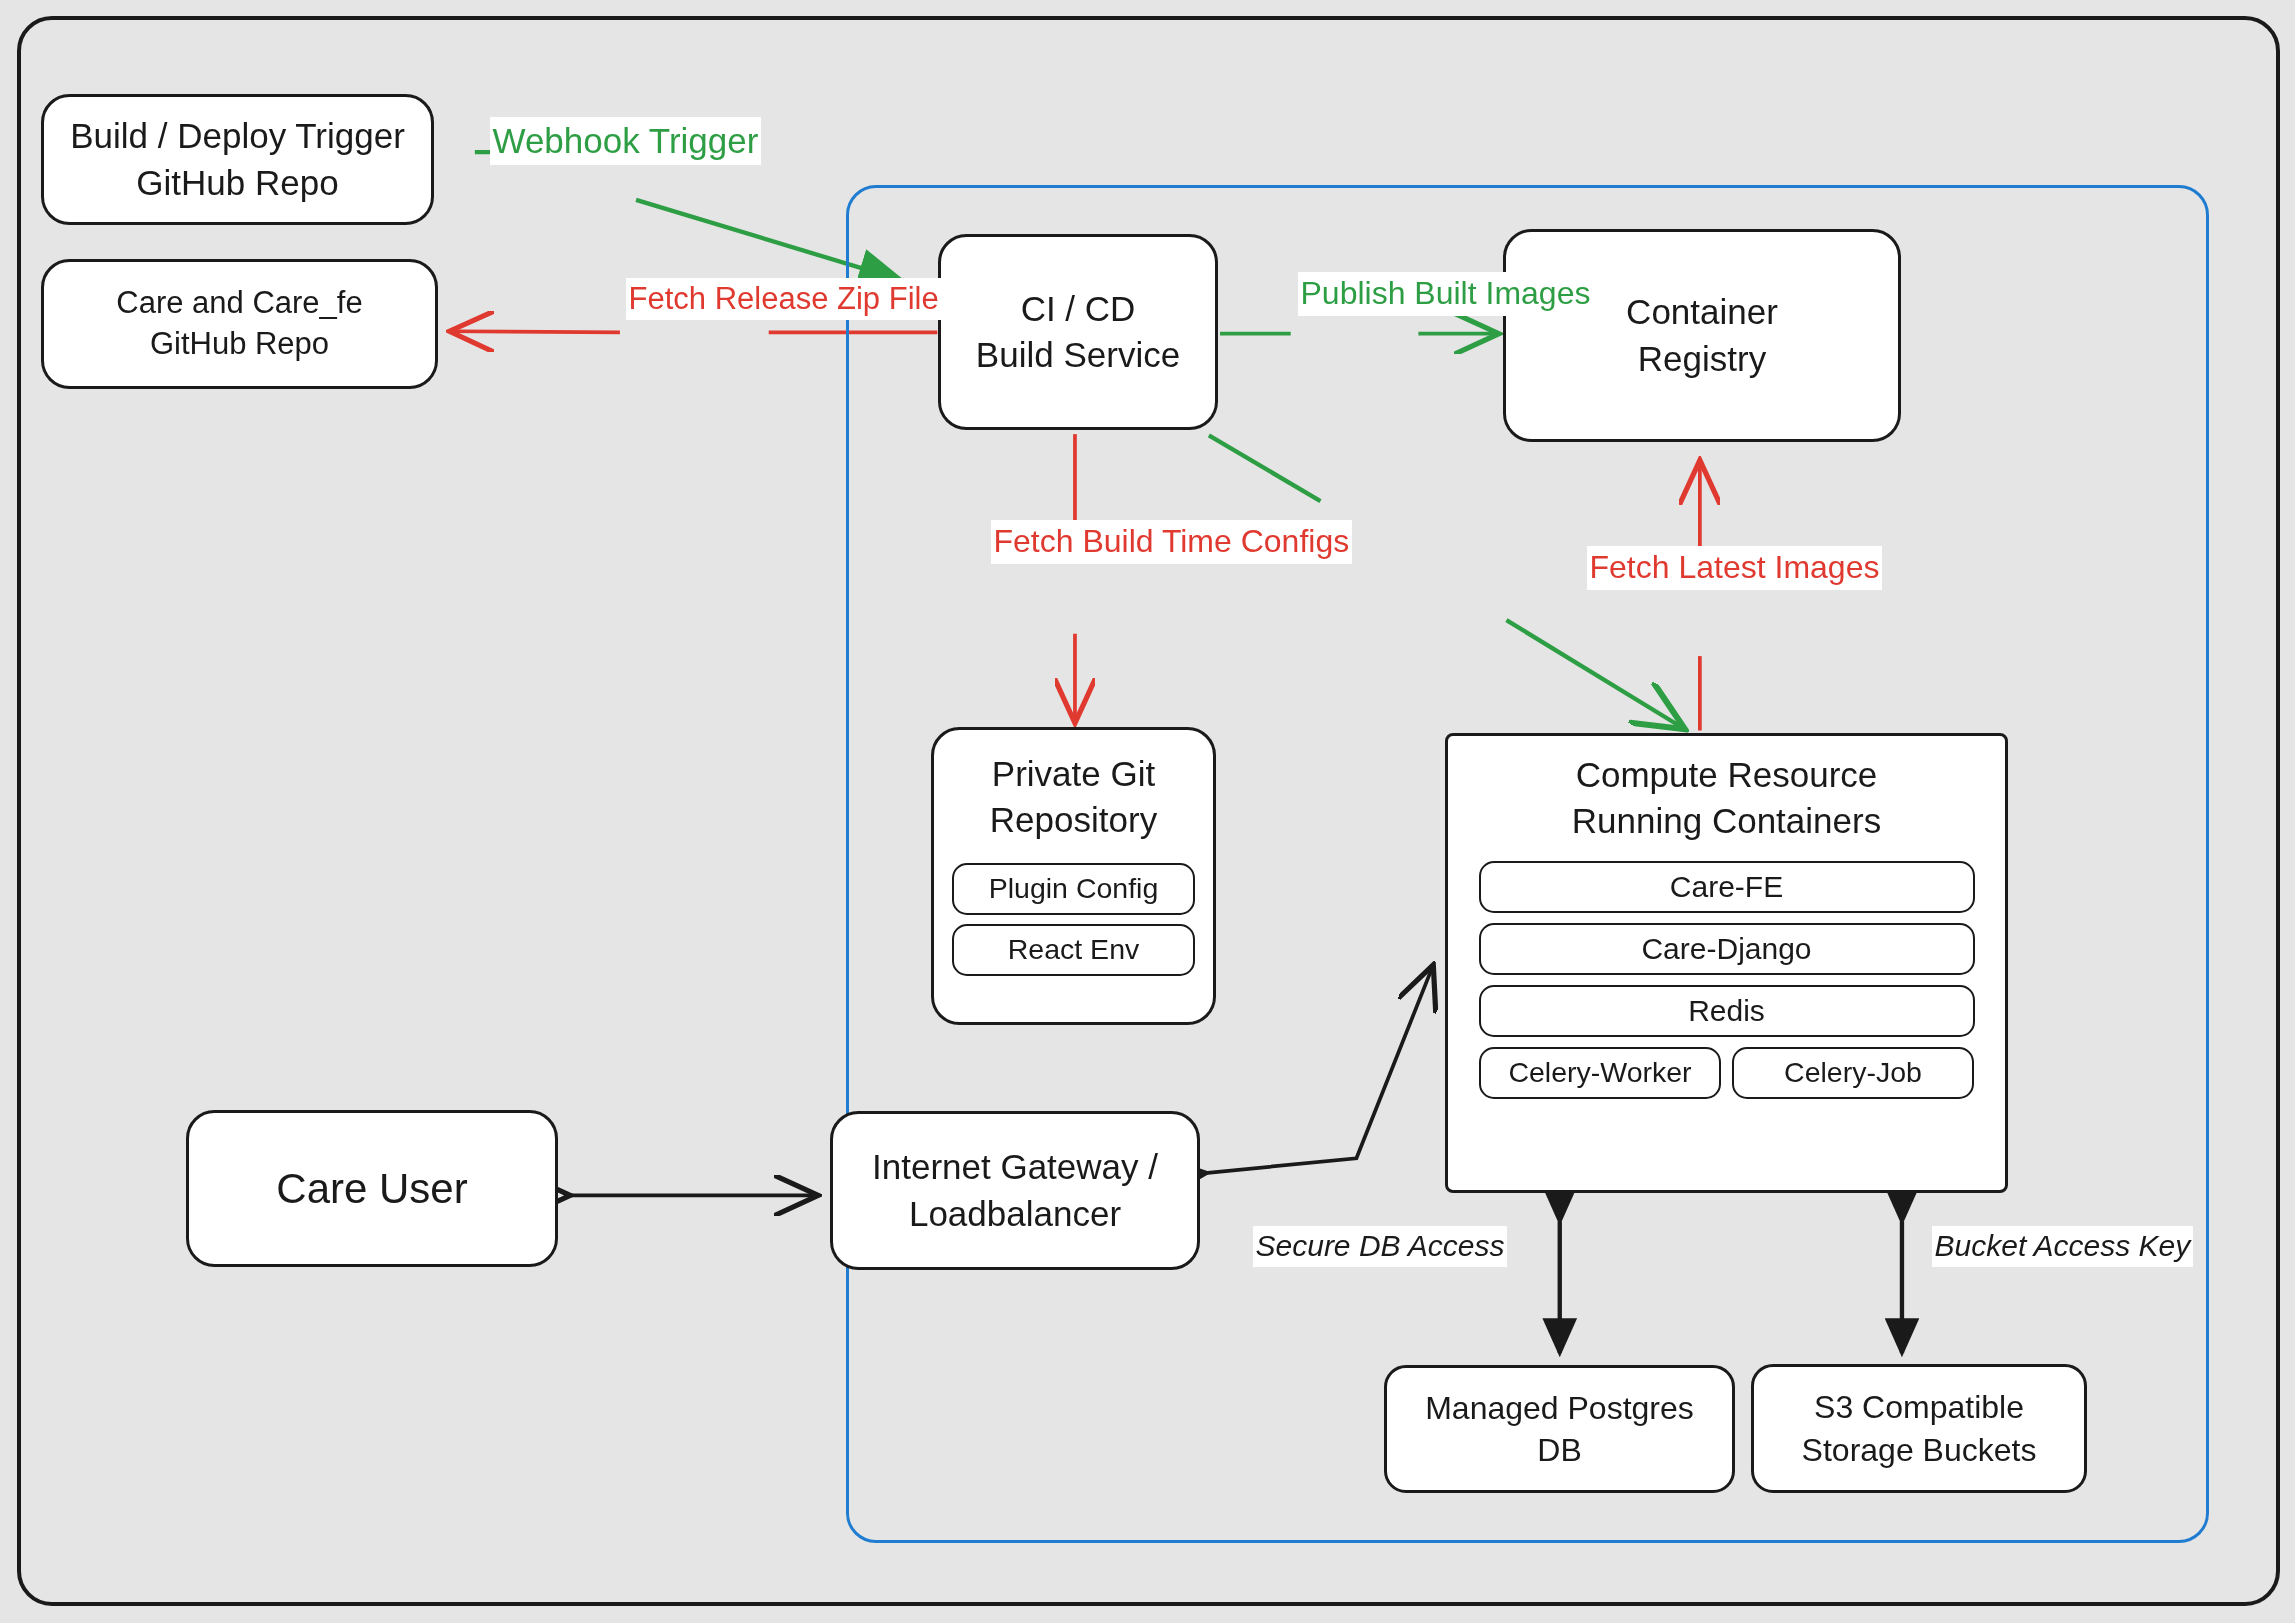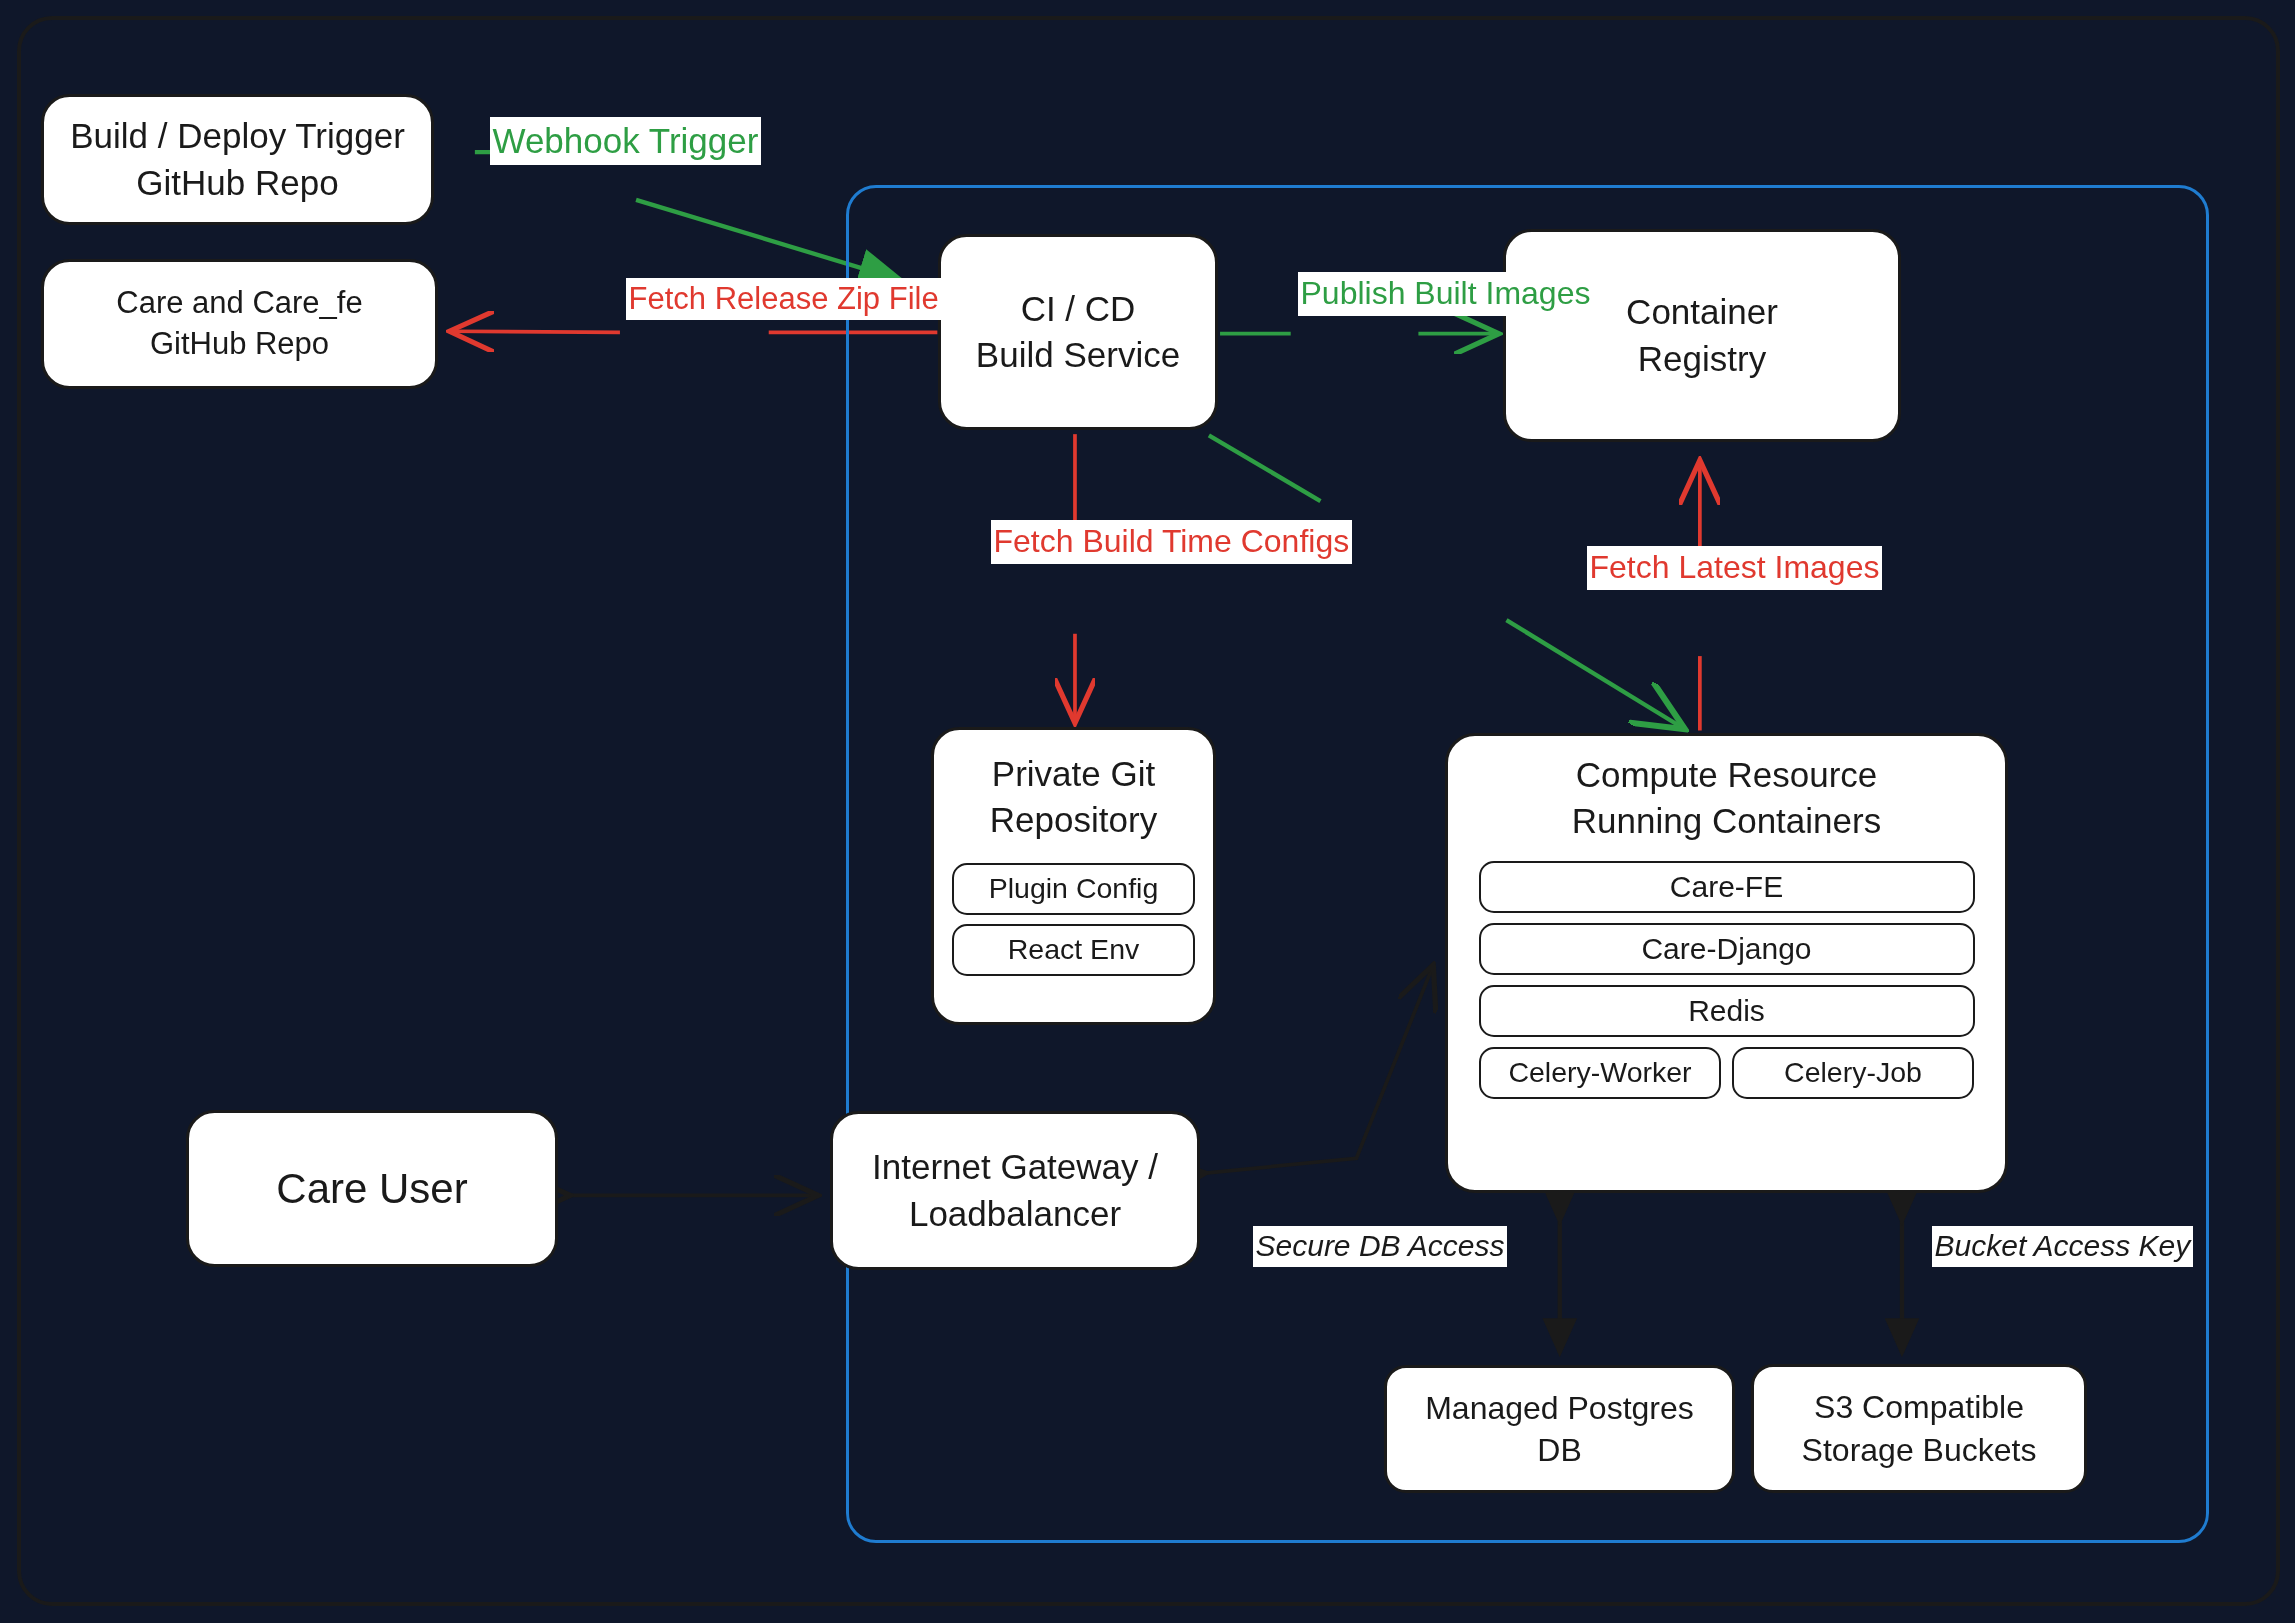--- a/index.html
+++ b/index.html
@@ -7,21 +7,21 @@
     padding: 0;
     background: #ffffff;
   }
   body {
     font-family: "Liberation Sans", sans-serif;
   }
   #stage {
     position: relative;
     width: 2295px;
     height: 1624px;
-    background: #0f172a;
+    background: #e5e5e5;
     overflow: hidden;
   }
   #wires {
     position: absolute;
     left: 0; top: 0;
     width: 2295px;
     height: 1624px;
     pointer-events: none;
   }
   .node {
@@ -84,21 +84,21 @@
   
   #node-build-trigger { left: 41px;  top: 94px; width: 393px;  height: 131px; font-size: 35px; }
   #node-care-repo     { left: 41px;  top: 259px; width: 397px;  height: 130px; font-size: 31px; }
   #node-cicd          { left: 938px; top: 234px; width: 280px; height: 196px; font-size: 35px; }
   #node-registry      { left: 1503px; top: 229px; width: 398px; height: 213px; font-size: 35px; }
   #node-private-git   { left: 931px; top: 727px; width: 285px; height: 298px;
                         flex-direction: column; justify-content: flex-start;
                         padding-top: 21px; font-size: 35px; }
   #node-compute       { left: 1445px; top: 733px; width: 563px; height: 460px;
                         flex-direction: column; justify-content: flex-start;
-                        padding-top: 16px; font-size: 35px; border-radius: 30px; }
+                        padding-top: 16px; font-size: 35px; border-radius: 8px; }
   #node-gateway       { left: 830px; top: 1111px; width: 370px; height: 159px; font-size: 35px; }
   #node-user          { left: 186px;  top: 1110px; width: 372px; height: 157px; font-size: 42px; }
   #node-postgres      { left: 1384px; top: 1365px; width: 351px; height: 128px; font-size: 32px;
                         border-radius: 22px; }
   #node-s3            { left: 1751px; top: 1364px; width: 336px; height: 129px; font-size: 32px;
                         border-radius: 22px; }
 
   .subnode {
     box-sizing: border-box;
     background: #ffffff;

